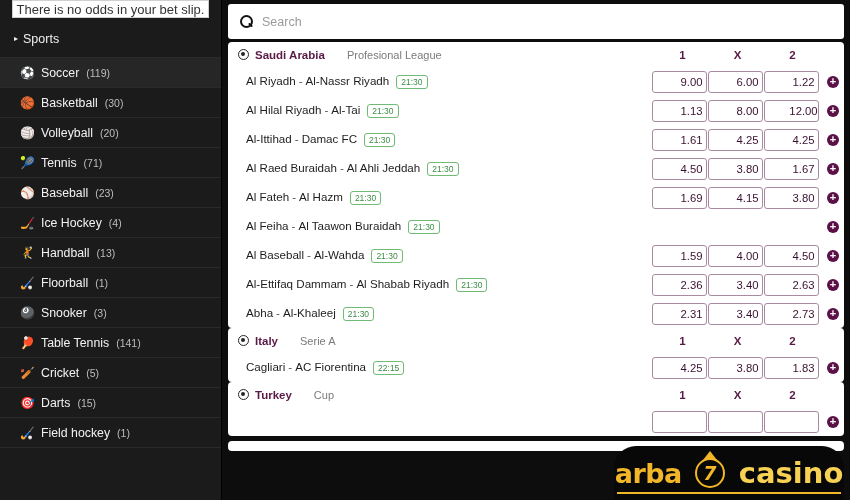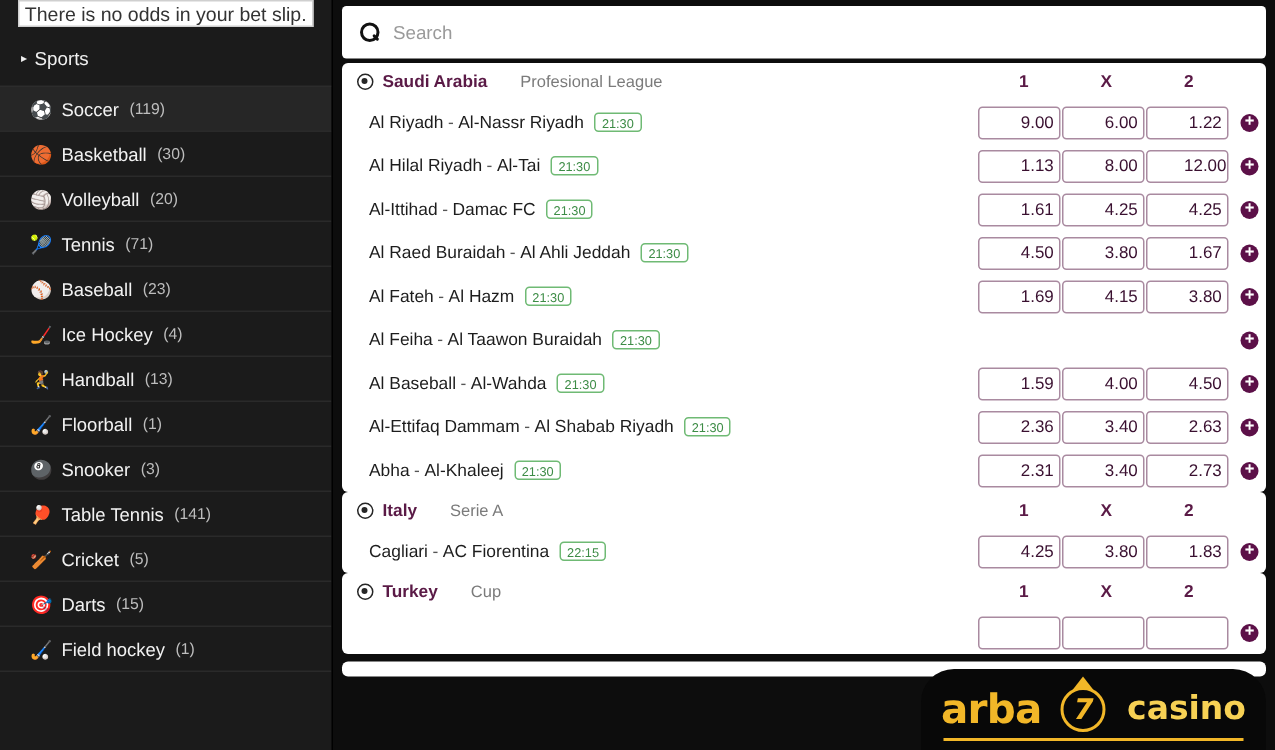--- a/index.html
+++ b/index.html
@@ -137,21 +137,21 @@
     border-radius:22px 22px 0 0;
     display:flex; align-items:center; justify-content:center;
     pointer-events:none;
   }
   .wm-inner { display:flex; align-items:center; gap:11px; position:relative; }
   .wm-text {
     color:#f2b728; font-size:27px; font-weight:bold; letter-spacing:-.5px;
     line-height:1; font-family:"DejaVu Sans", sans-serif;
   }
   .wm-casino {
-    color:#f7d154; font-size:22px; font-weight:bold; line-height:1;
+    color:#f7d154; font-size:29px; font-weight:bold; line-height:1;
     font-family:"DejaVu Sans", sans-serif; margin-left:1px;
   }
   .wm-seven {
     width:30px; height:30px; border-radius:50%;
     border:2.5px solid #f2b728; color:#f2b728;
     display:flex; align-items:center; justify-content:center;
     font-size:19px; font-weight:bold; font-style:italic;
     font-family:"DejaVu Sans", sans-serif; position:relative; margin:0 2px;
   }
   .wm-crown {

